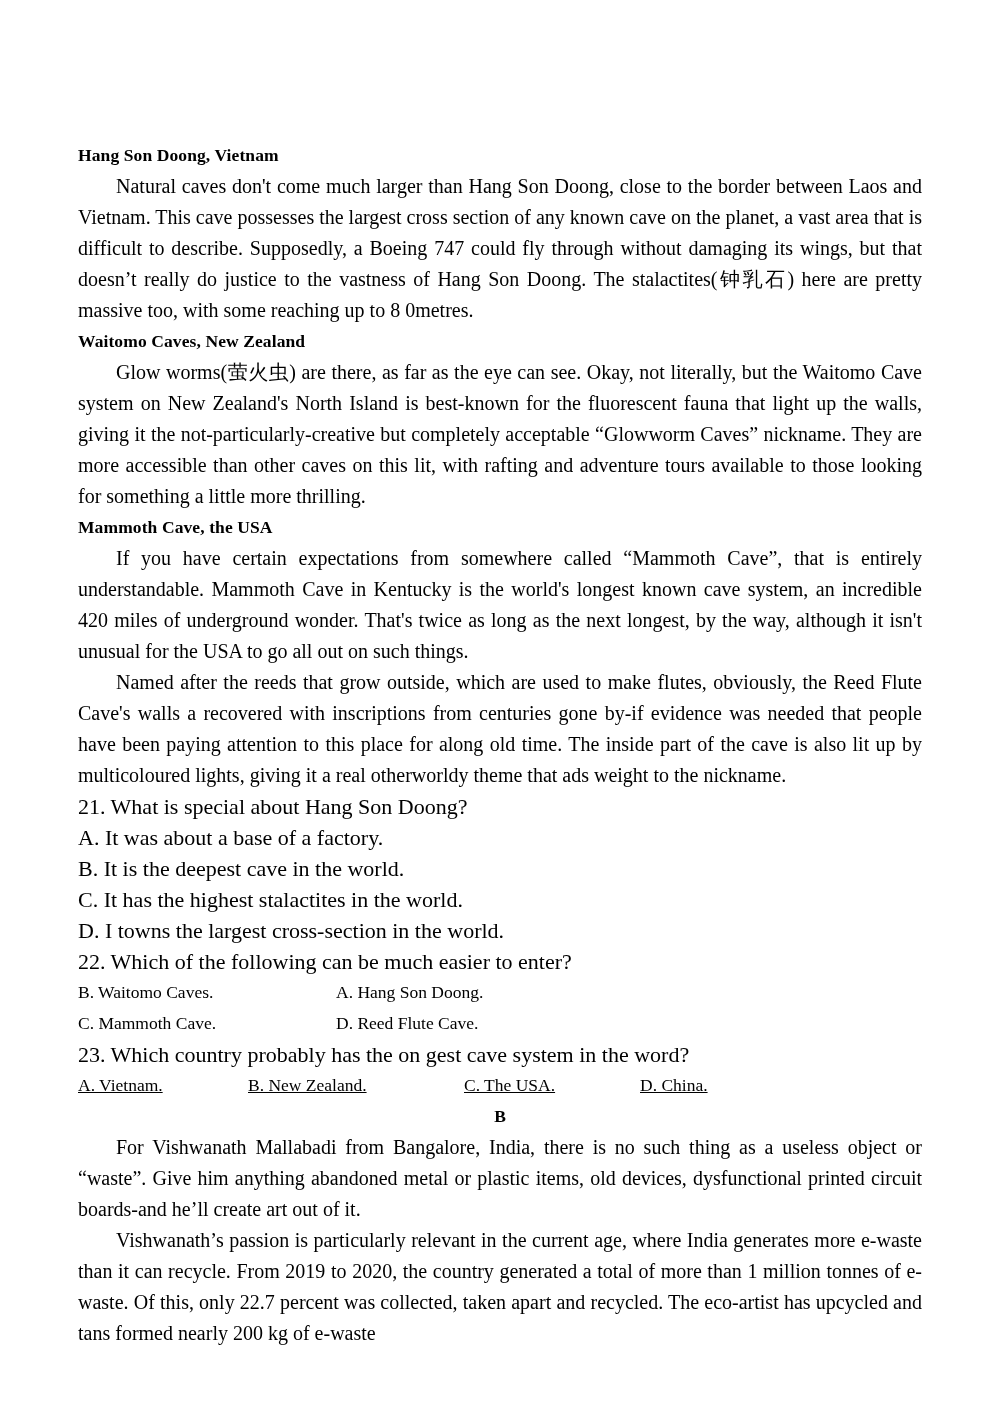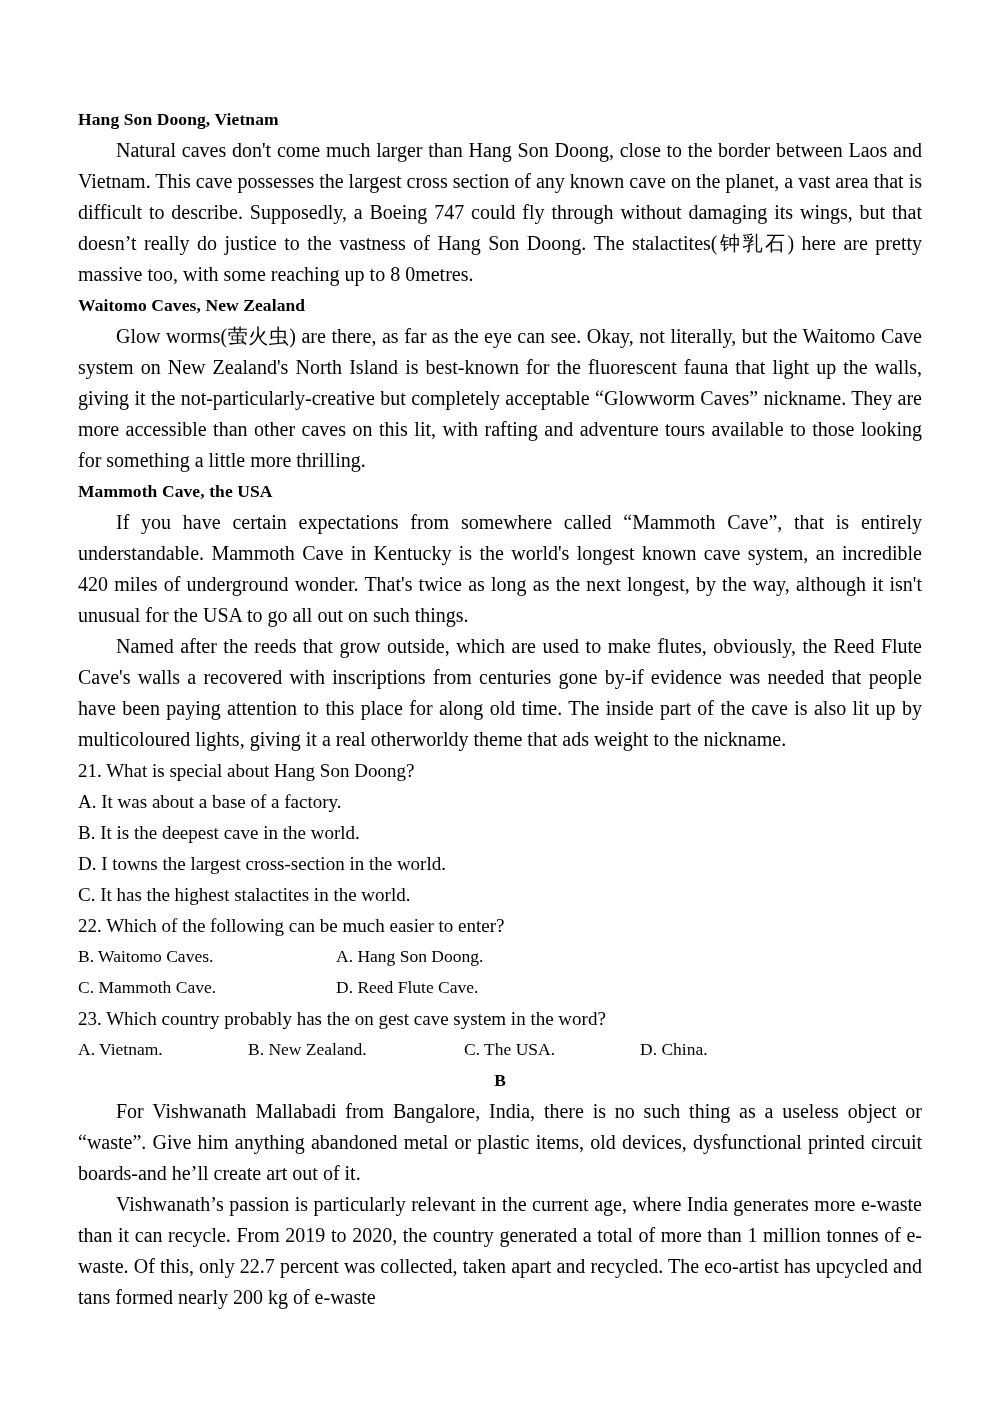--- a/index.html
+++ b/index.html
@@ -15,50 +15,51 @@
   }
   .page {
     width: 1000px;
     height: 1414px;
     box-sizing: border-box;
     padding: 104px 78px 0 78px;
     position: relative;
   }
   .doc {
     width: 844px;
+    margin-top: 36px;
   }
   h3.heading {
     font-size: 17.5px;
     font-weight: bold;
     margin: 0 0 0 0;
     line-height: 31px;
     letter-spacing: 0.1px;
   }
   p.para {
     font-size: 20px;
     line-height: 31px;
     margin: 0;
     text-align: justify;
     text-justify: inter-word;
     text-indent: 38px;
   }
   p.q {
-    font-size: 19px;
+    font-size: 22px;
     line-height: 31px;
     margin: 0;
     text-indent: 0;
   }
   .opts {
     font-size: 17.5px;
     line-height: 31px;
     display: flex;
   }
   .opts.two > span:nth-child(1) { width: 258px; }
   .opts.two > span:nth-child(2) { width: 300px; }
-  .opts.four > span { width: 190px; }
+  .opts.four > span { width: 190px; text-decoration: underline; }
   .opts.four > span:nth-child(1) { width: 170px; }
   .opts.four > span:nth-child(2) { width: 216px; }
   .opts.four > span:nth-child(3) { width: 176px; }
   .section-letter {
     font-size: 17.5px;
     font-weight: bold;
     line-height: 31px;
     text-align: center;
     margin: 0;
   }
@@ -76,22 +77,22 @@
     <p class="para">Glow worms(萤火虫) are there, as far as the eye can see. Okay, not literally, but the Waitomo Cave system on New Zealand's North Island is best-known for the fluorescent fauna that light up the walls, giving it the not-particularly-creative but completely acceptable “Glowworm Caves” nickname. They are more accessible than other caves on this lit, with rafting and adventure tours available to those looking for something a little more thrilling.</p>
 
     <h3 class="heading">Mammoth Cave, the USA</h3>
     <p class="para">If you have certain expectations from somewhere called “Mammoth Cave”, that is entirely understandable. Mammoth Cave in Kentucky is the world's longest known cave system, an incredible 420 miles of underground wonder. That's twice as long as the next longest, by the way, although it isn't unusual for the USA to go all out on such things.</p>
 
     <p class="para">Named after the reeds that grow outside, which are used to make flutes, obviously, the Reed Flute Cave's walls a recovered with inscriptions from centuries gone by-if evidence was needed that people have been paying attention to this place for along old time. The inside part of the cave is also lit up by multicoloured lights, giving it a real otherworldy theme that ads weight to the nickname.</p>
 
     <p class="q">21. What is special about Hang Son Doong?</p>
     <p class="q">A. It was about a base of a factory.</p>
     <p class="q">B. It is the deepest cave in the world.</p>
+    <p class="q">C. It has the highest stalactites in the world.</p>
     <p class="q">D. I towns the largest cross-section in the world.</p>
-    <p class="q">C. It has the highest stalactites in the world.</p>
 
     <p class="q">22. Which of the following can be much easier to enter?</p>
     <div class="opts two">
       <span>B. Waitomo Caves.</span>
       <span>A. Hang Son Doong.</span>
     </div>
     <div class="opts two">
       <span>C. Mammoth Cave.</span>
       <span>D. Reed Flute Cave.</span>
     </div>

